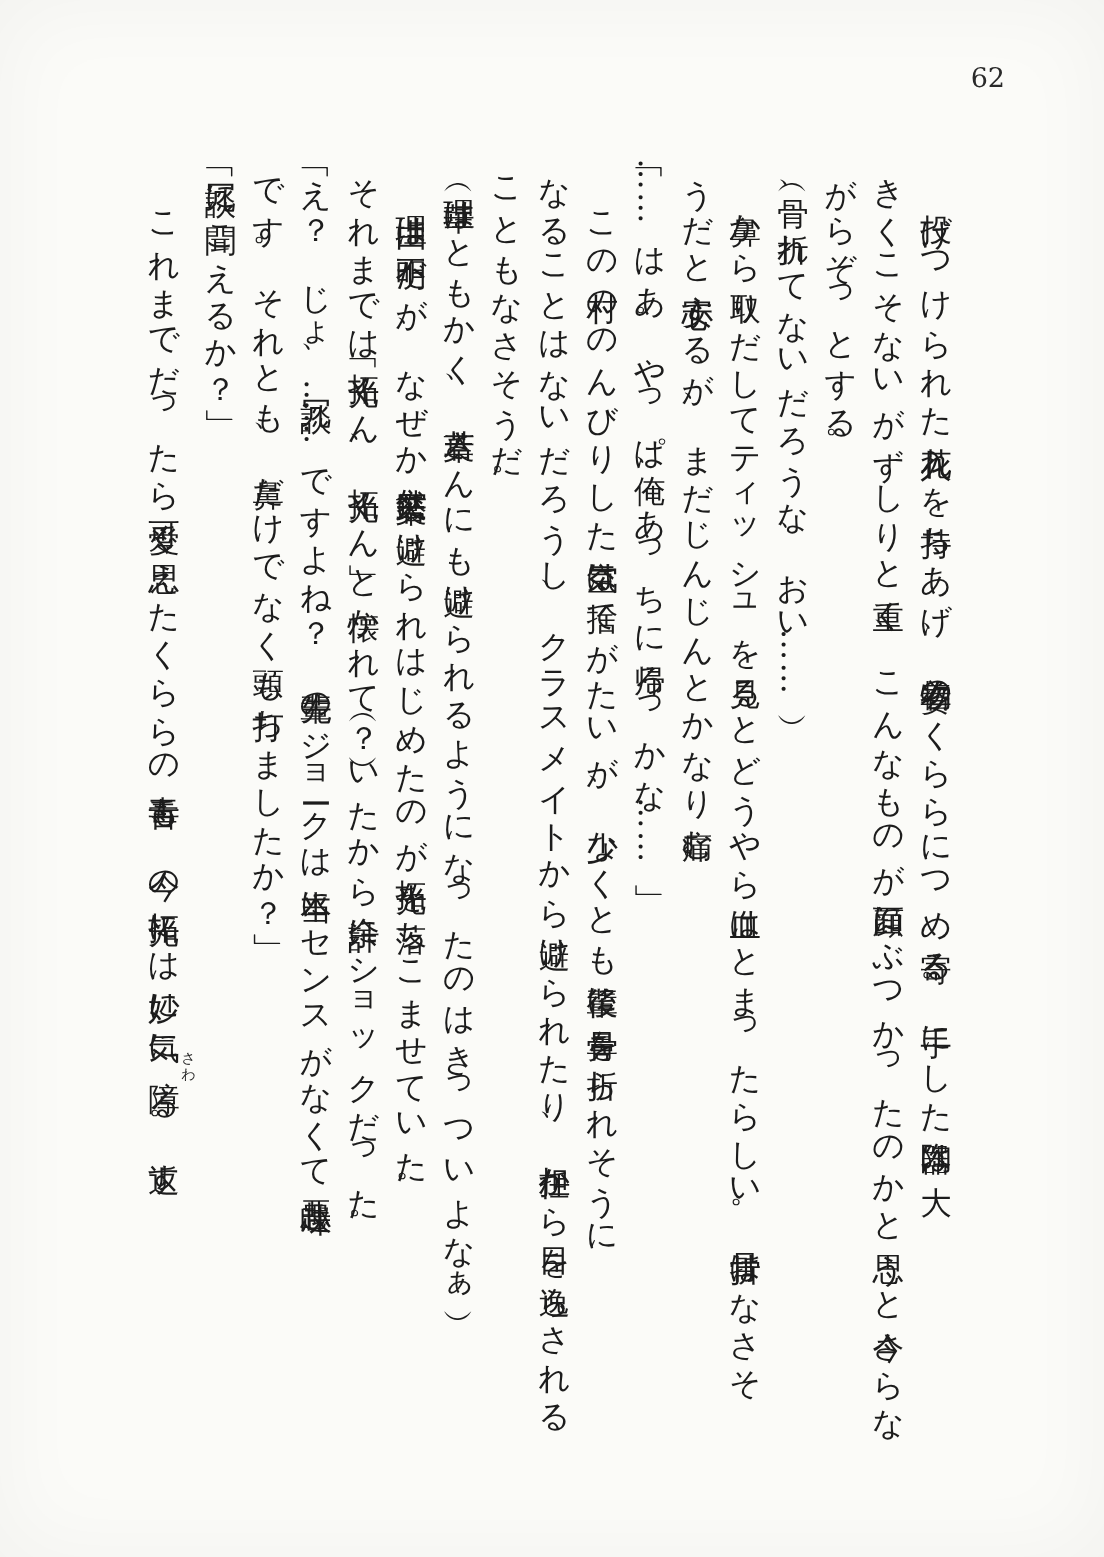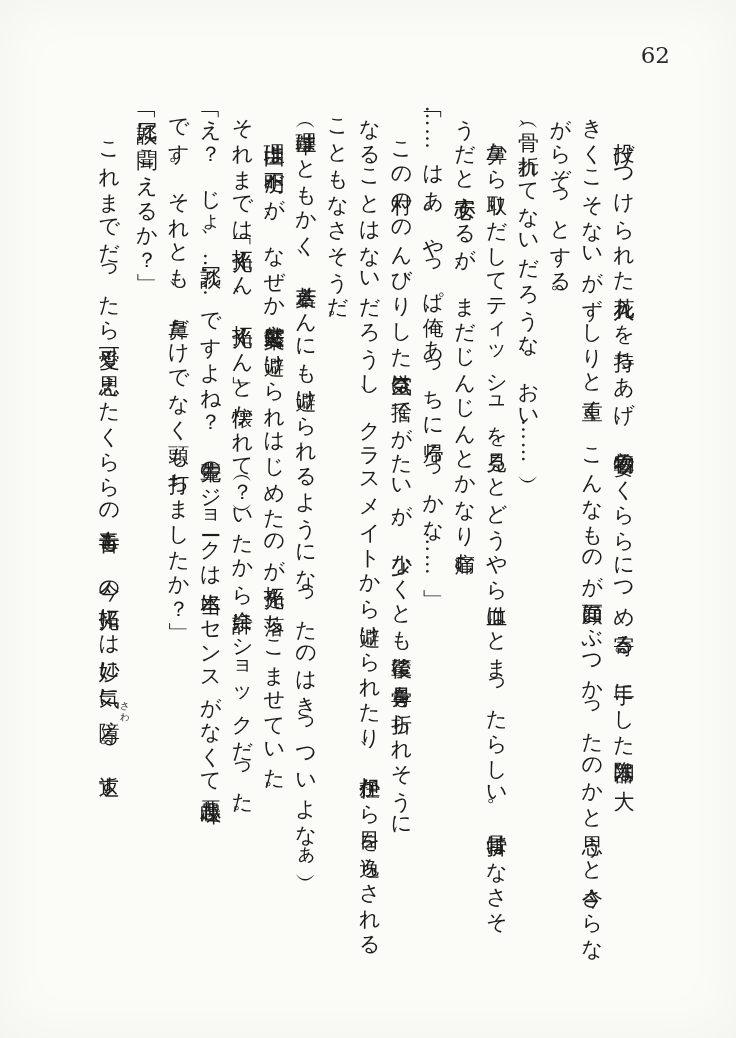--- a/index.html
+++ b/index.html
@@ -8,21 +8,21 @@
     background:#eeeeec;
     font-family:"DejaVu Serif","Liberation Serif",serif;
   }
   .page{
     position:absolute;inset:0;
     background:#fbfbf8;
     box-shadow:inset 0 0 60px rgba(0,0,0,0.04);
   }
   .pagenum{
     position:absolute;top:42px;right:66px;
-    font-size:23px;color:#2a2a2a;
+    font-size:18px;color:#2a2a2a;
     font-family:"DejaVu Serif","Liberation Serif",serif;
   }
   .textblock{
     position:absolute;top:104px;right:97px;height:858px;
     writing-mode:vertical-rl;-webkit-writing-mode:vertical-rl;
     text-orientation:mixed;
     font-size:21px;color:#1c1c1c;
   }
   .tline{
     height:858px;

